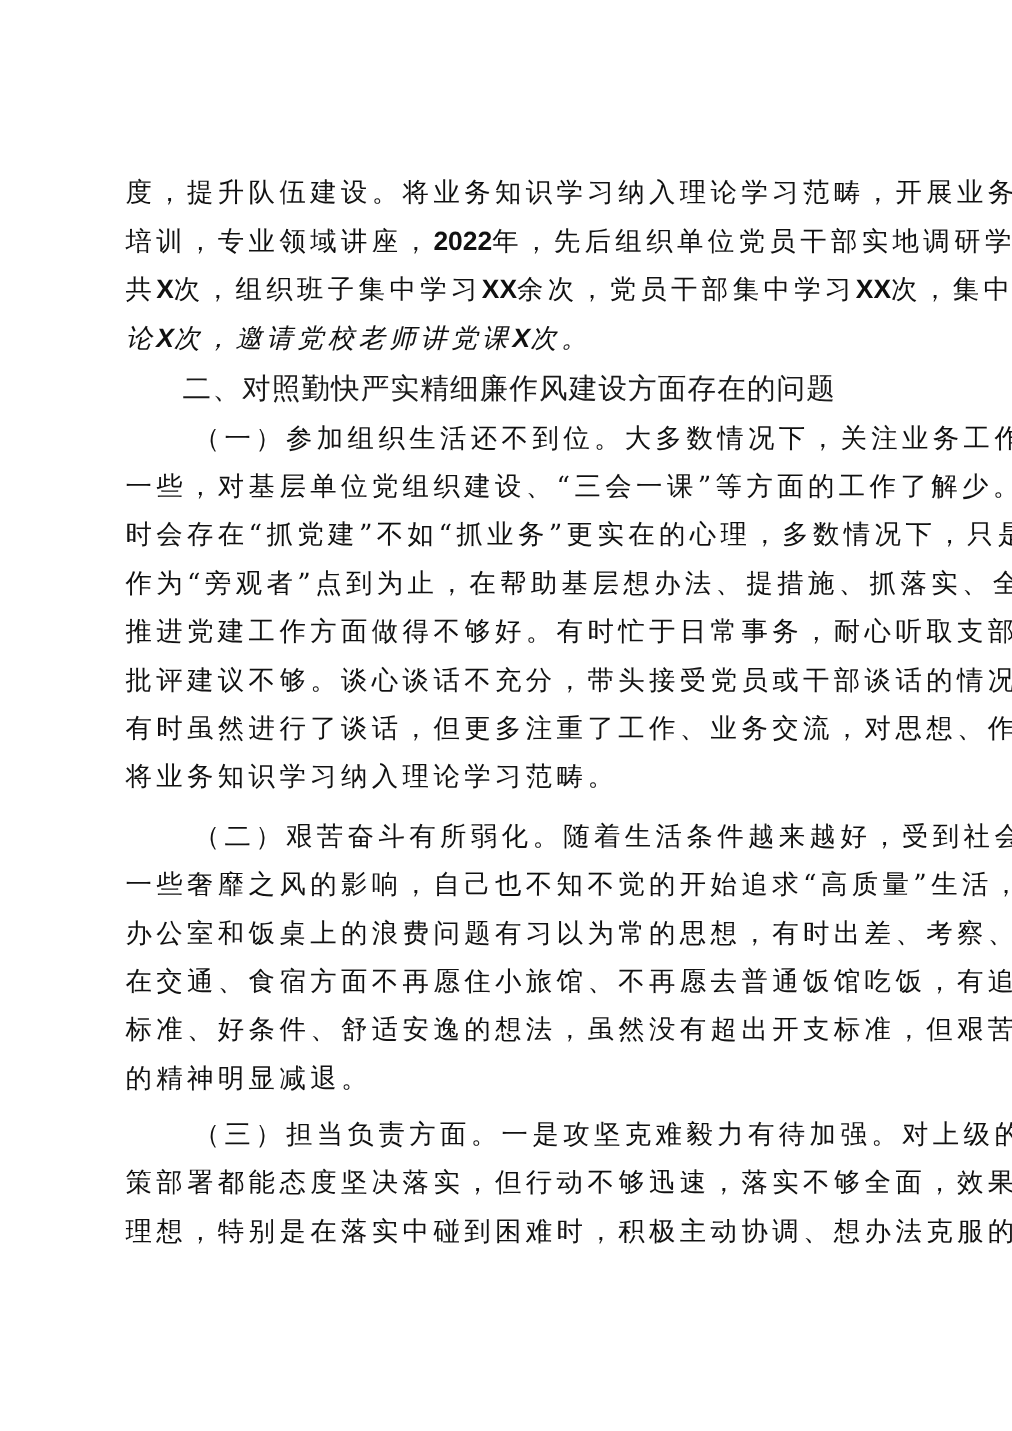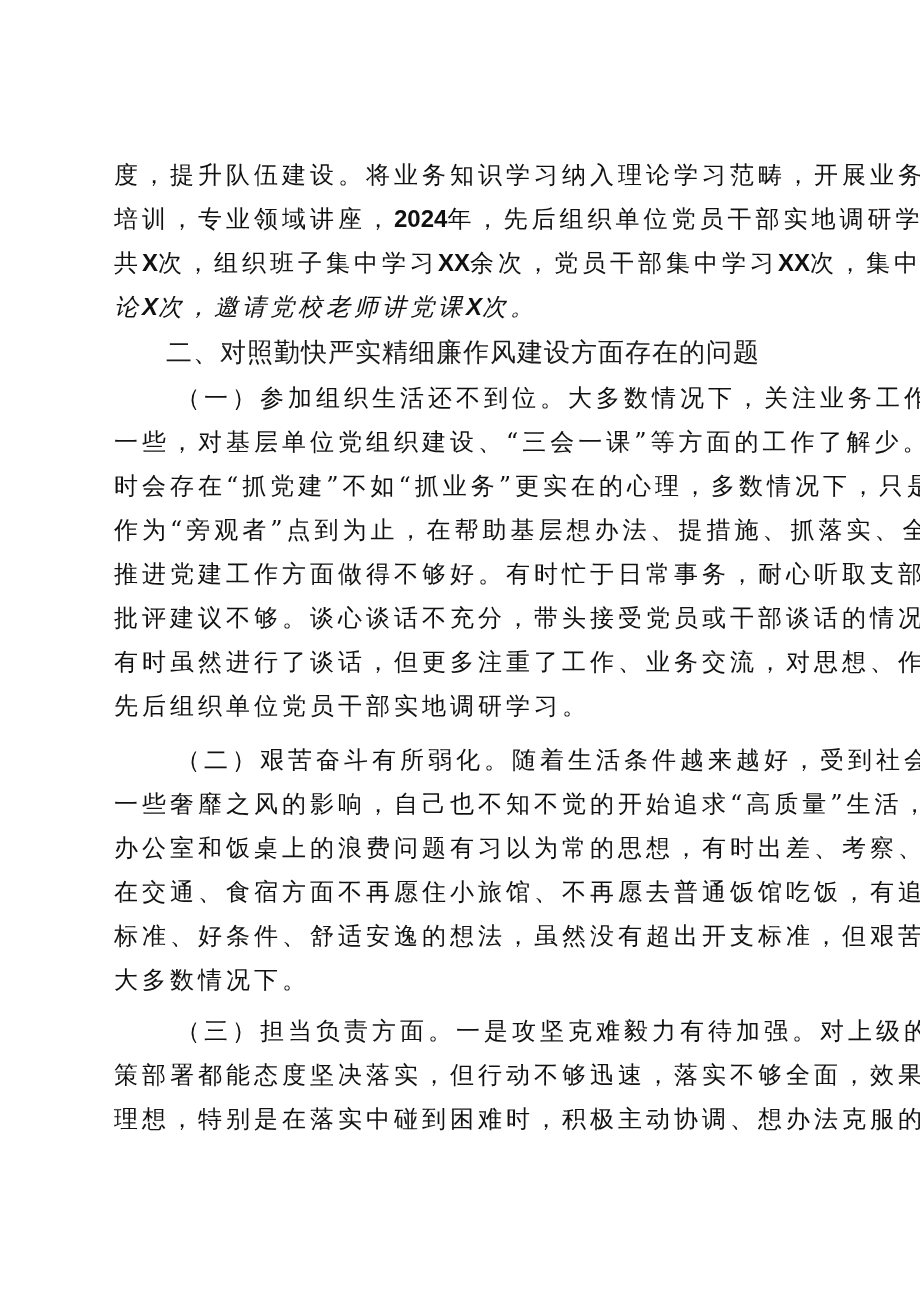--- a/index.html
+++ b/index.html
@@ -39,64 +39,64 @@
     }
     .line.indent {
       left: 176px;
       width: 644px;
     }
     .heading {
       position: absolute;
       left: 166px;
       height: 44px;
       line-height: 44px;
-      font-family: Liberation Serif, serif;
+      font-family: Liberation Sans, sans-serif;
       font-size: 26px;
       letter-spacing: 1px;
       white-space: nowrap;
       color: #1a1a1a;
     }
     .num {
       font-family: "Liberation Sans", "DejaVu Sans", sans-serif;
       font-weight: bold;
       letter-spacing: 0;
     }
   </style>
 </head>
 <body>
 
 <div class="page">
 
   <div>
     <div class="line" style="top:153px;">度，提升队伍建设。将业务知识学习纳入理论学习范畴，开展业务知识</div>
-    <div class="line" style="top:197px;">培训，专业领域讲座，<span class="num">2024</span>年，先后组织单位党员干部实地调研学习</div>
+    <div class="line" style="top:197px;">培训，专业领域讲座，<span class="num">2022</span>年，先后组织单位党员干部实地调研学习</div>
     <div class="line" style="top:241px;">共<span class="num">X</span>次，组织班子集中学习<span class="num">XX</span>余次，党员干部集中学习<span class="num">XX</span>次，集中讨</div>
     <div class="line last" style="top:285px;font-style:italic;">论<span class="num">X</span>次，邀请党校老师讲党课<span class="num">X</span>次。</div>
   </div>
 
   <div class="heading" style="top:331px;">二、对照勤快严实精细廉作风建设方面存在的问题</div>
 
   <div>
     <div class="line indent" style="top:376px;">（一）参加组织生活还不到位。大多数情况下，关注业务工作多</div>
     <div class="line" style="top:420px;">一些，对基层单位党组织建设、“三会一课”等方面的工作了解少。有</div>
     <div class="line" style="top:464px;">时会存在“抓党建”不如“抓业务”更实在的心理，多数情况下，只是</div>
     <div class="line" style="top:508px;">作为“旁观者”点到为止，在帮助基层想办法、提措施、抓落实、全力</div>
     <div class="line" style="top:552px;">推进党建工作方面做得不够好。有时忙于日常事务，耐心听取支部党员</div>
     <div class="line" style="top:596px;">批评建议不够。谈心谈话不充分，带头接受党员或干部谈话的情况很少，</div>
     <div class="line" style="top:640px;">有时虽然进行了谈话，但更多注重了工作、业务交流，对思想、作风、</div>
-    <div class="line last" style="top:684px;">先后组织单位党员干部实地调研学习。</div>
+    <div class="line last" style="top:684px;">将业务知识学习纳入理论学习范畴。</div>
   </div>
 
   <div>
     <div class="line indent" style="top:738px;">（二）艰苦奋斗有所弱化。随着生活条件越来越好，受到社会上</div>
     <div class="line" style="top:782px;">一些奢靡之风的影响，自己也不知不觉的开始追求“高质量”生活，对</div>
     <div class="line" style="top:826px;">办公室和饭桌上的浪费问题有习以为常的思想，有时出差、考察、调研</div>
     <div class="line" style="top:870px;">在交通、食宿方面不再愿住小旅馆、不再愿去普通饭馆吃饭，有追求高</div>
     <div class="line" style="top:914px;">标准、好条件、舒适安逸的想法，虽然没有超出开支标准，但艰苦奋斗</div>
-    <div class="line last" style="top:958px;">大多数情况下。</div>
+    <div class="line last" style="top:958px;">的精神明显减退。</div>
   </div>
 
   <div>
     <div class="line indent" style="top:1009px;">（三）担当负责方面。一是攻坚克难毅力有待加强。对上级的决</div>
     <div class="line" style="top:1053px;">策部署都能态度坚决落实，但行动不够迅速，落实不够全面，效果不够</div>
     <div class="line" style="top:1097px;">理想，特别是在落实中碰到困难时，积极主动协调、想办法克服的少。</div>
   </div>
 
 </div>
 

